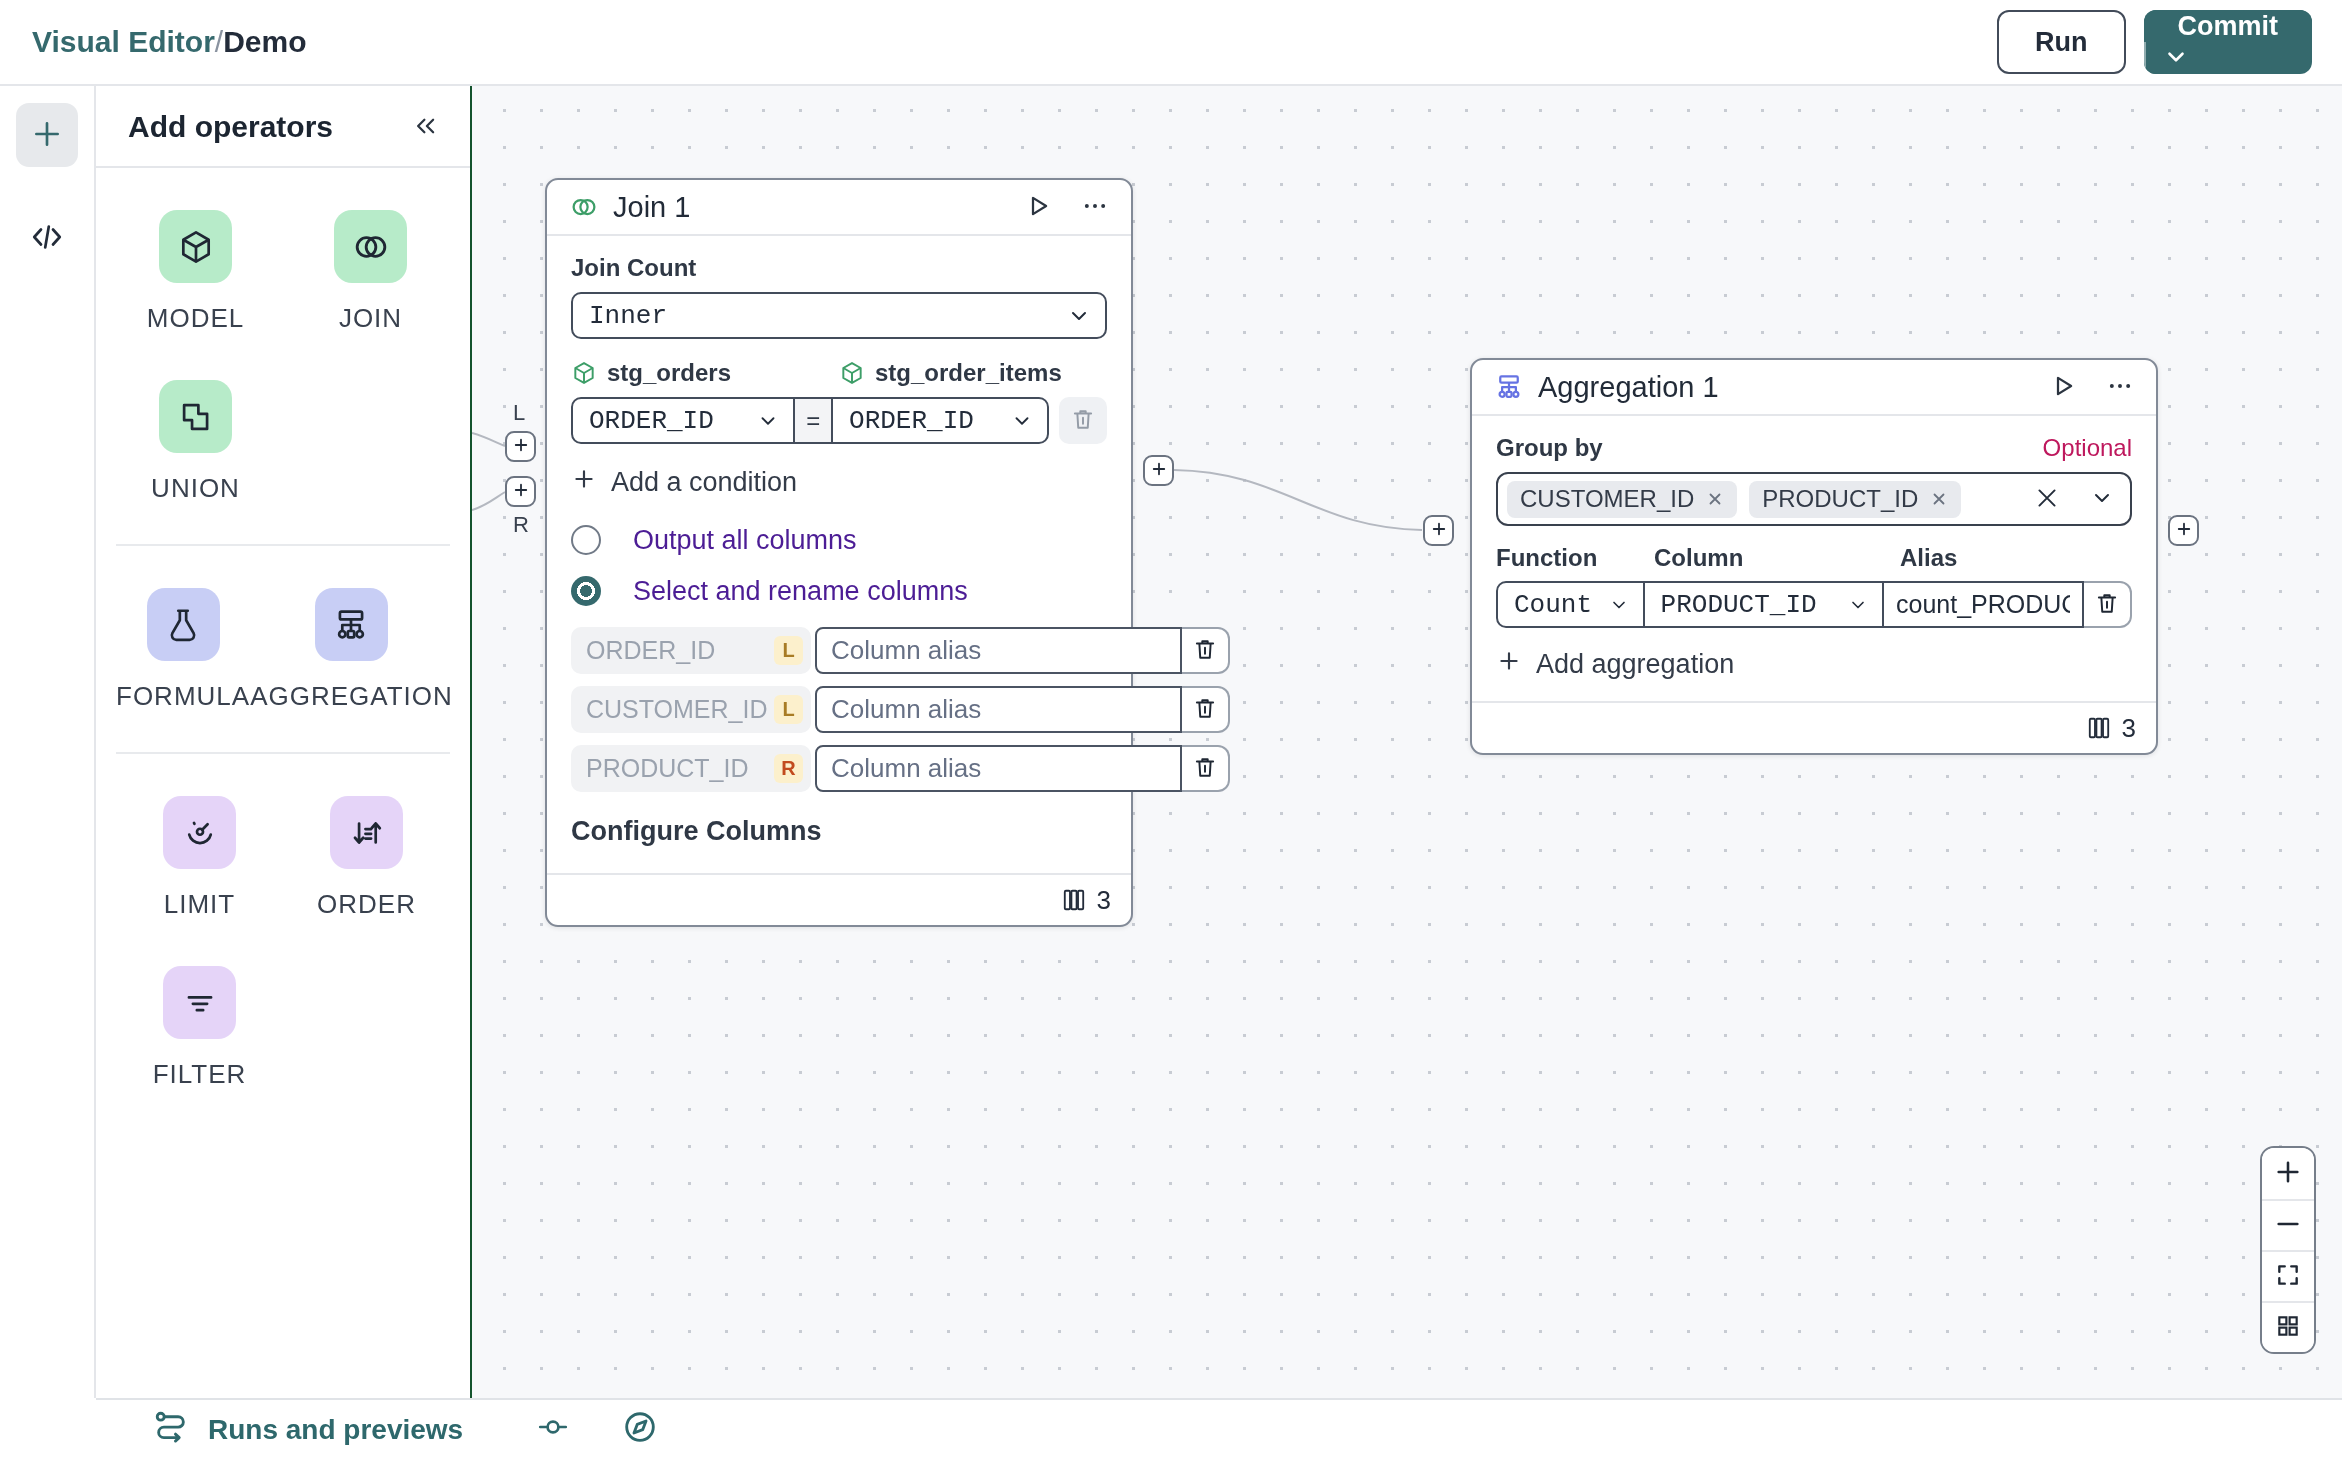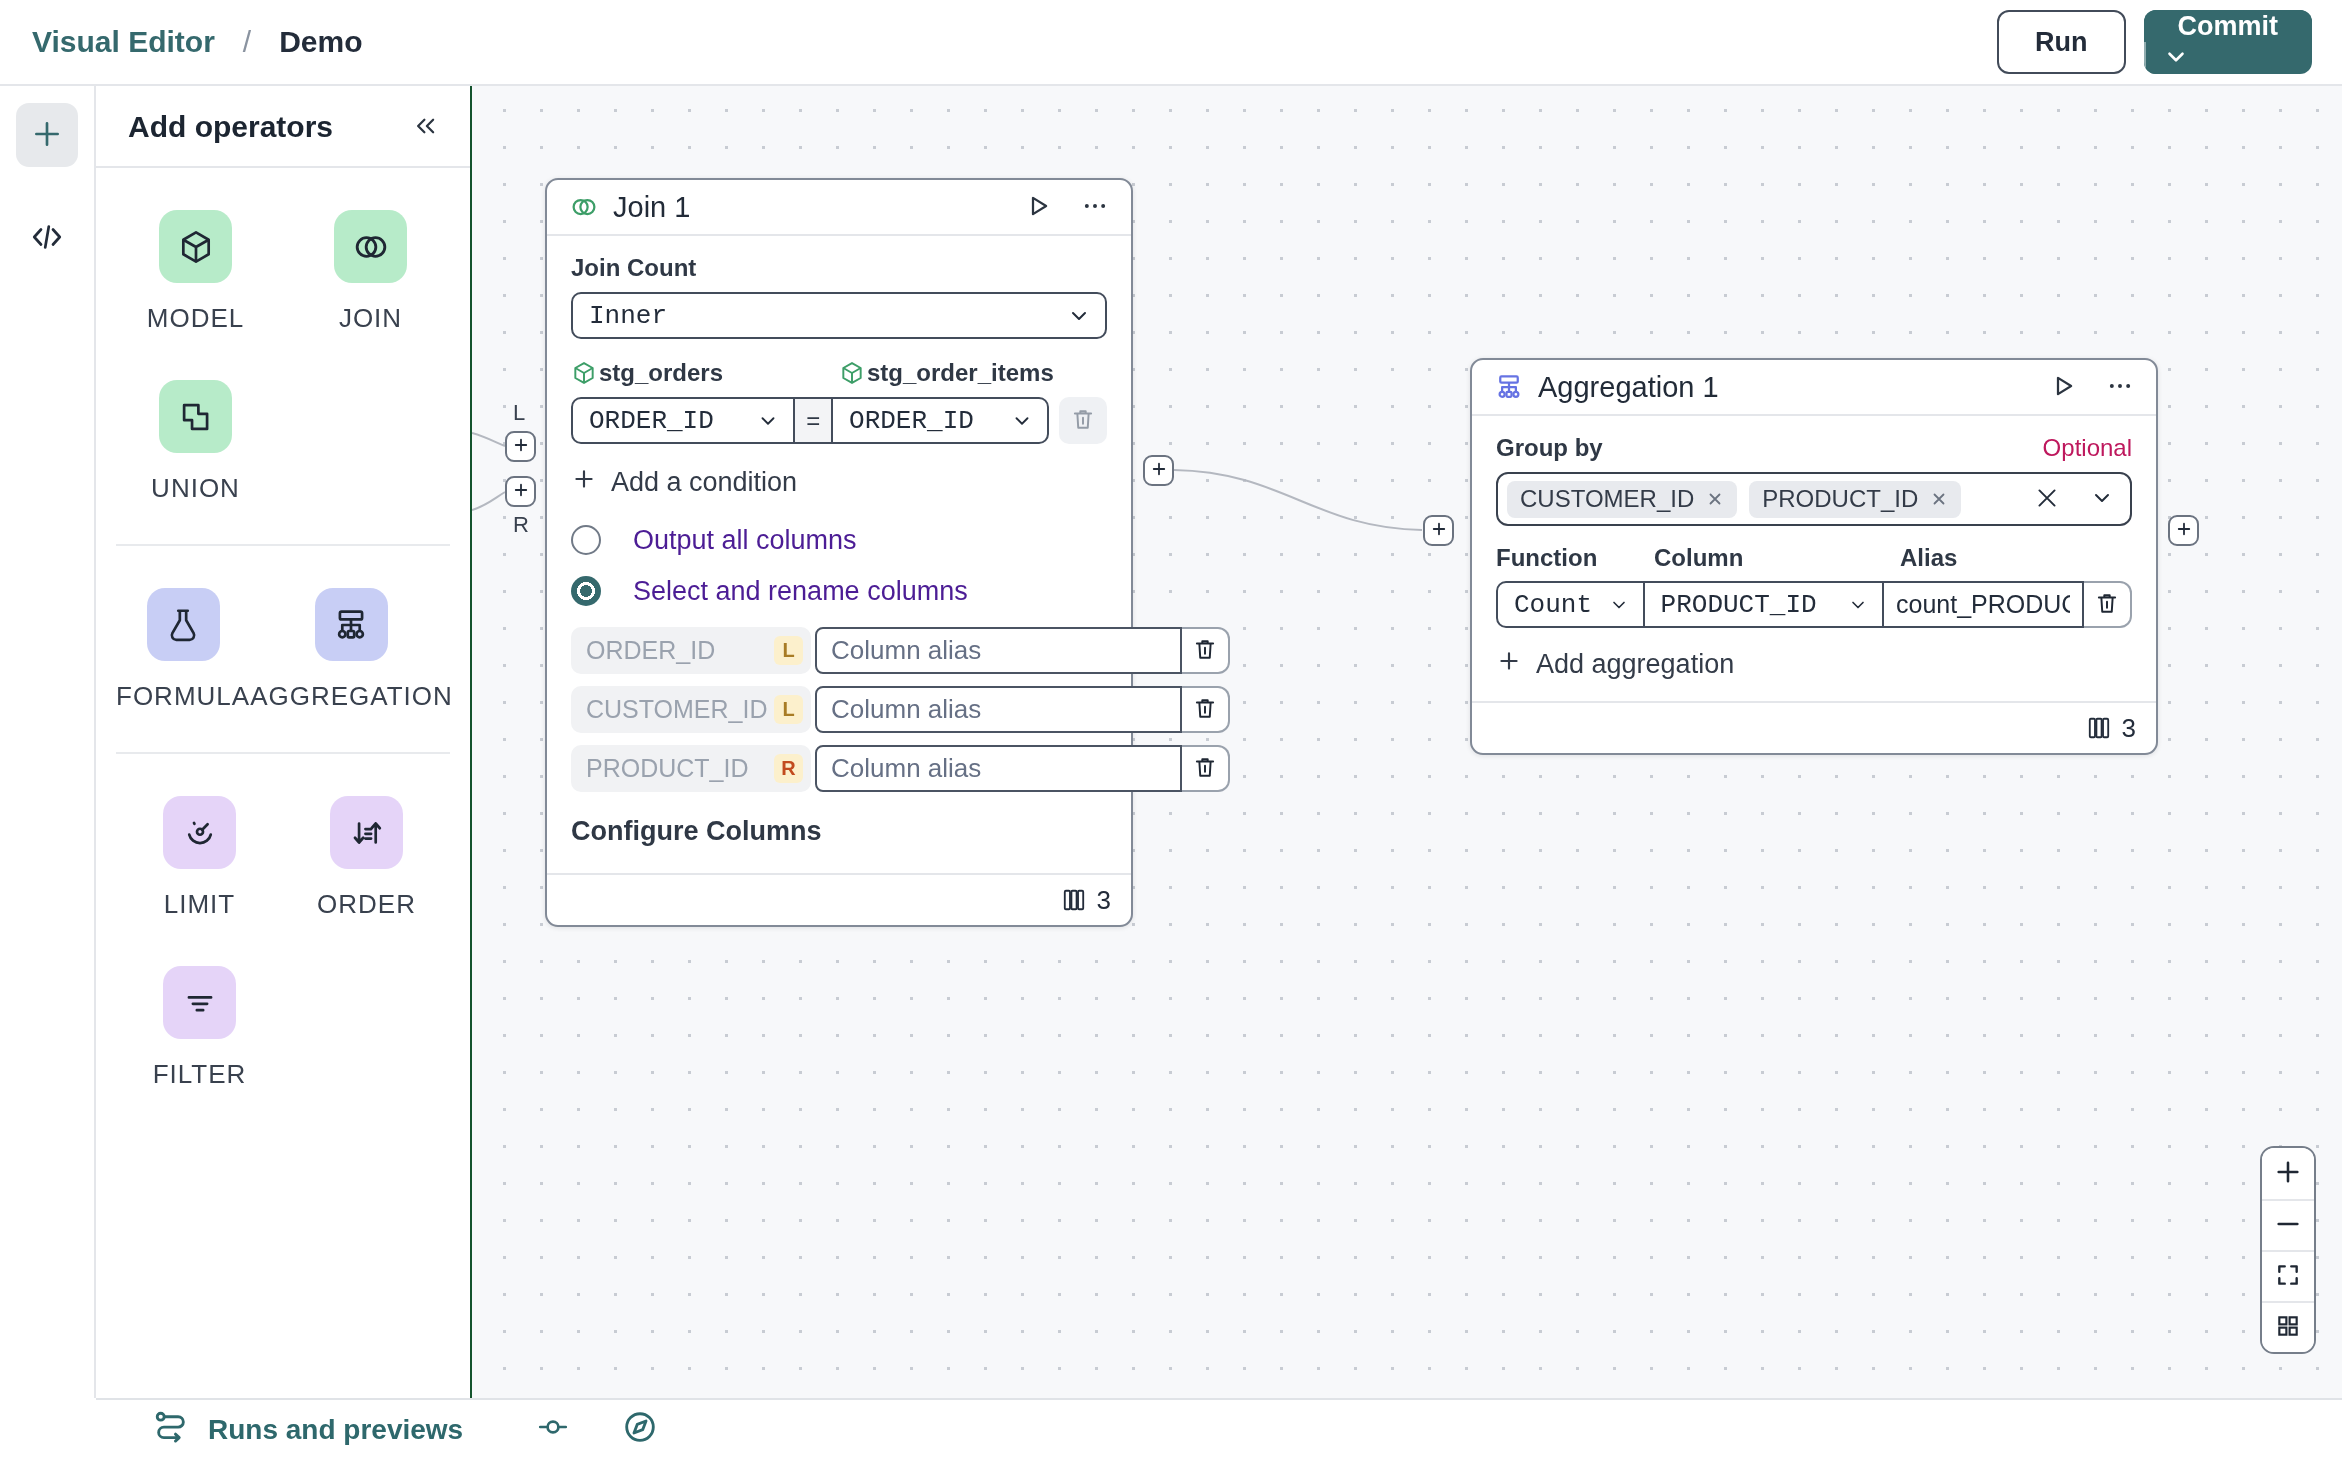--- a/index.html
+++ b/index.html
@@ -1,21 +1,21 @@
 <!DOCTYPE html>
 <html><head>
 <meta charset="utf-8">
 <style>
   * { margin:0; padding:0; box-sizing:border-box; }
   html,body { width:2342px; height:1460px; font-family:"Liberation Sans",sans-serif; color:#222b38; background:#fff; overflow:hidden; }
   .app { width:2342px; height:1460px; display:flex; flex-direction:column; }
 
   
   header { height:86px; flex:0 0 86px; display:flex; align-items:center; justify-content:space-between; padding:0 30px 0 32px; border-bottom:2px solid #e4e6ea; background:#fff; }
-  .breadcrumb { display:flex; align-items:center; gap:28px; font-size:30px; font-weight:bold; }
+  .breadcrumb { display:flex; align-items:center; gap:0; font-size:30px; font-weight:bold; }
   .bc-root { color:#35696d; cursor:pointer; }
   .bc-sep { color:#8a93a0; font-weight:normal; }
   .bc-cur { color:#232c3a; }
   .header-actions { display:flex; align-items:center; gap:18px; }
   .btn { font-family:inherit; font-size:27px; cursor:pointer; }
   .btn-run { height:64px; padding:0 36px; background:#fff; color:#232c3a; border:2px solid #424b59; border-radius:12px; font-weight:600; }
   .btn-commit-group { display:flex; height:64px; border-radius:12px; overflow:hidden; background:#35696d;flex-direction:column; }
   .btn-commit { height:100%; padding:0 34px; background:#35696d; color:#fff; border:none; font-weight:600; }
   .btn-commit-caret { height:100%; width:62px; background:#35696d; border:none; border-left:2px solid rgba(255,255,255,.45); display:flex; align-items:center; justify-content:center; cursor:pointer; }
 
@@ -53,21 +53,21 @@
   .node-body { padding:18px 24px 6px; }
   .node-foot { display:flex; align-items:center; justify-content:flex-end; gap:10px; height:52px; padding:0 20px; border-top:2px solid #e4e6ea; font-size:26px; color:#232c3a; }
 
   .fld-label { font-size:24px; font-weight:bold; color:#2f3845; margin-bottom:10px; }
   .select { display:flex; align-items:center; justify-content:space-between; height:47px; border:2px solid #434c5b; border-radius:10px; background:#fff; padding:0 14px 0 16px; font-size:26px; color:#232c3a; cursor:pointer;font-family:Liberation Mono, monospace; }
   .select .chev { color:#232c3a; display:flex; }
 
   
   .join-node { left:73px; top:92px; width:588px; }
   .src-row { display:flex; margin:20px 0 10px; }
-  .src { display:flex; align-items:center; gap:2px; font-size:24px; font-weight:bold; color:#2f3845; width:270px;text-align:center; }
+  .src { display:flex; align-items:center; gap:10px; font-size:24px; font-weight:bold; color:#2f3845; width:270px;text-align:center; }
   .src svg { color:#3d9e68; }
   .cond-row { display:flex; align-items:center; }
   .cond-row .select { border-radius:10px 0 0 10px; width:226px; }
   .eq-box { width:36px; height:47px; border:2px solid #434c5b; border-left:none; border-right:none; background:#f3f4f6; display:flex; align-items:center; justify-content:center; font-size:24px; color:#2f3845; }
   .cond-row .select.right { border-radius:0 10px 10px 0; width:220px; }
   .pill-trash { width:48px; height:47px; margin-left:10px; background:#eff1f4; border:none; border-radius:10px; color:#949ca7; display:flex; align-items:center; justify-content:center; cursor:pointer; }
   .addline { display:flex; align-items:center; gap:14px; font-size:27px; color:#333b48; margin:22px 0 26px; cursor:pointer; background:none; border:none; font-family:inherit; }
   .radio-row { display:flex; align-items:flex-start; gap:32px; margin-bottom:20px; font-size:27px; color:#4c1d95; cursor:pointer; }
   .radio { width:30px; height:30px; border-radius:50%; border:2px solid #717a87; background:#fff; flex:0 0 30px; }
   .radio.sel { border:none; background:radial-gradient(circle,#35696d 0 6px,#fff 6px 9px,#35696d 9px); }

